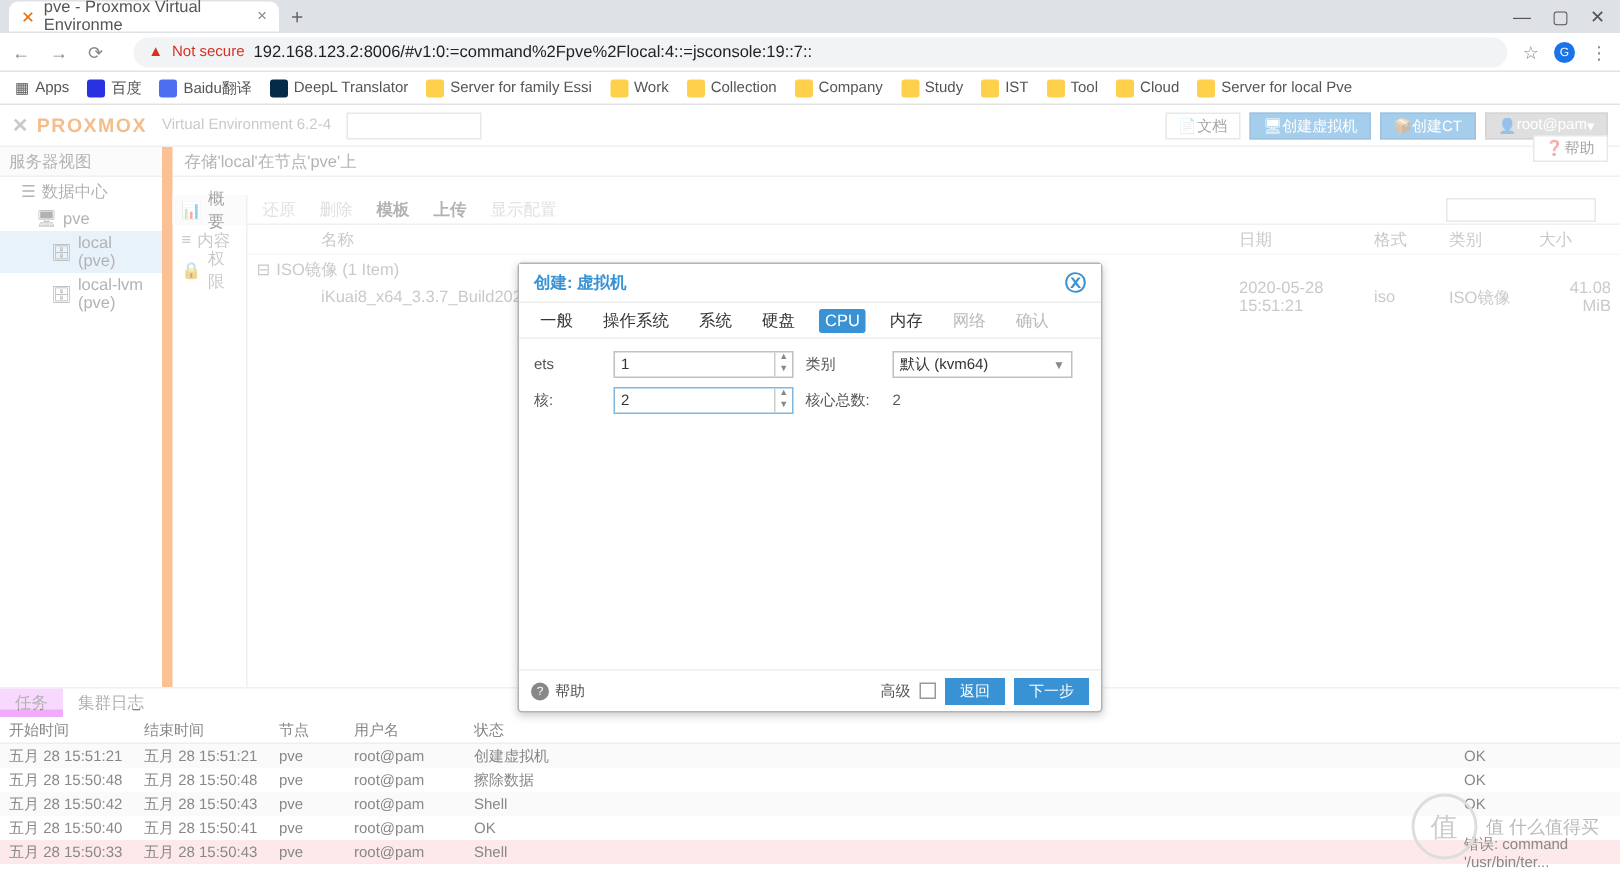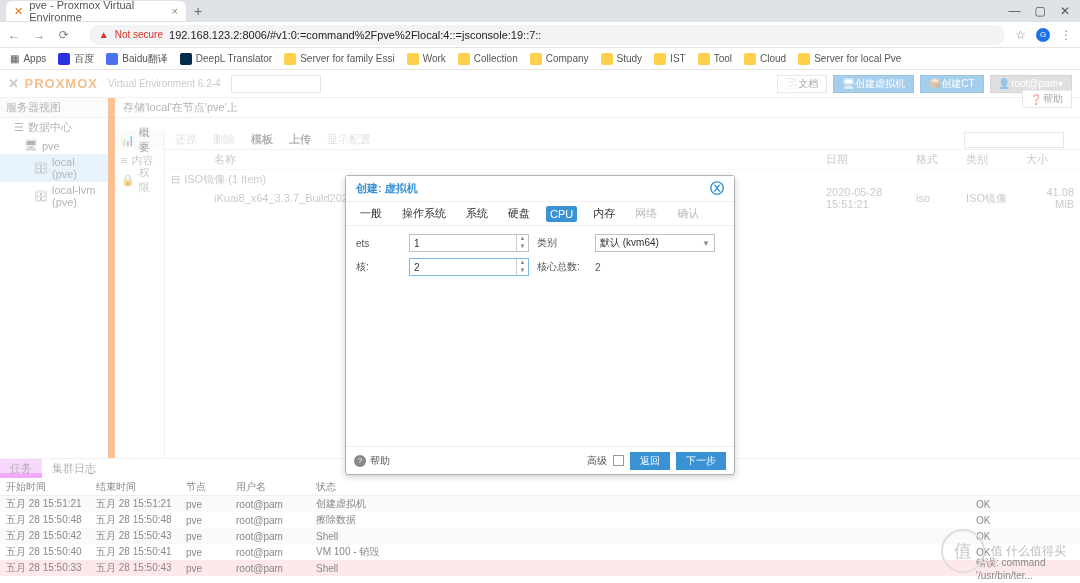--- a/index.html
+++ b/index.html
@@ -354,21 +354,20 @@
       <div class="lc-node">pve</div>
       <div class="lc-user">root@pam</div>
       <div class="lc-desc">Shell</div>
       <div class="lc-status">OK</div>
     </div>
     <div class="log-row">
       <div class="lc-start">五月 28 15:50:40</div>
       <div class="lc-end">五月 28 15:50:41</div>
       <div class="lc-node">pve</div>
       <div class="lc-user">root@pam</div>
-      <div class="lc-desc">VM 100 - 销毁</div>
       <div class="lc-status">OK</div>
     </div>
     <div class="log-row w">
       <div class="lc-start">五月 28 15:50:33</div>
       <div class="lc-end">五月 28 15:50:43</div>
       <div class="lc-node">pve</div>
       <div class="lc-user">root@pam</div>
       <div class="lc-desc">Shell</div>
       <div class="lc-status">错误: command '/usr/bin/ter...</div>
     </div>

